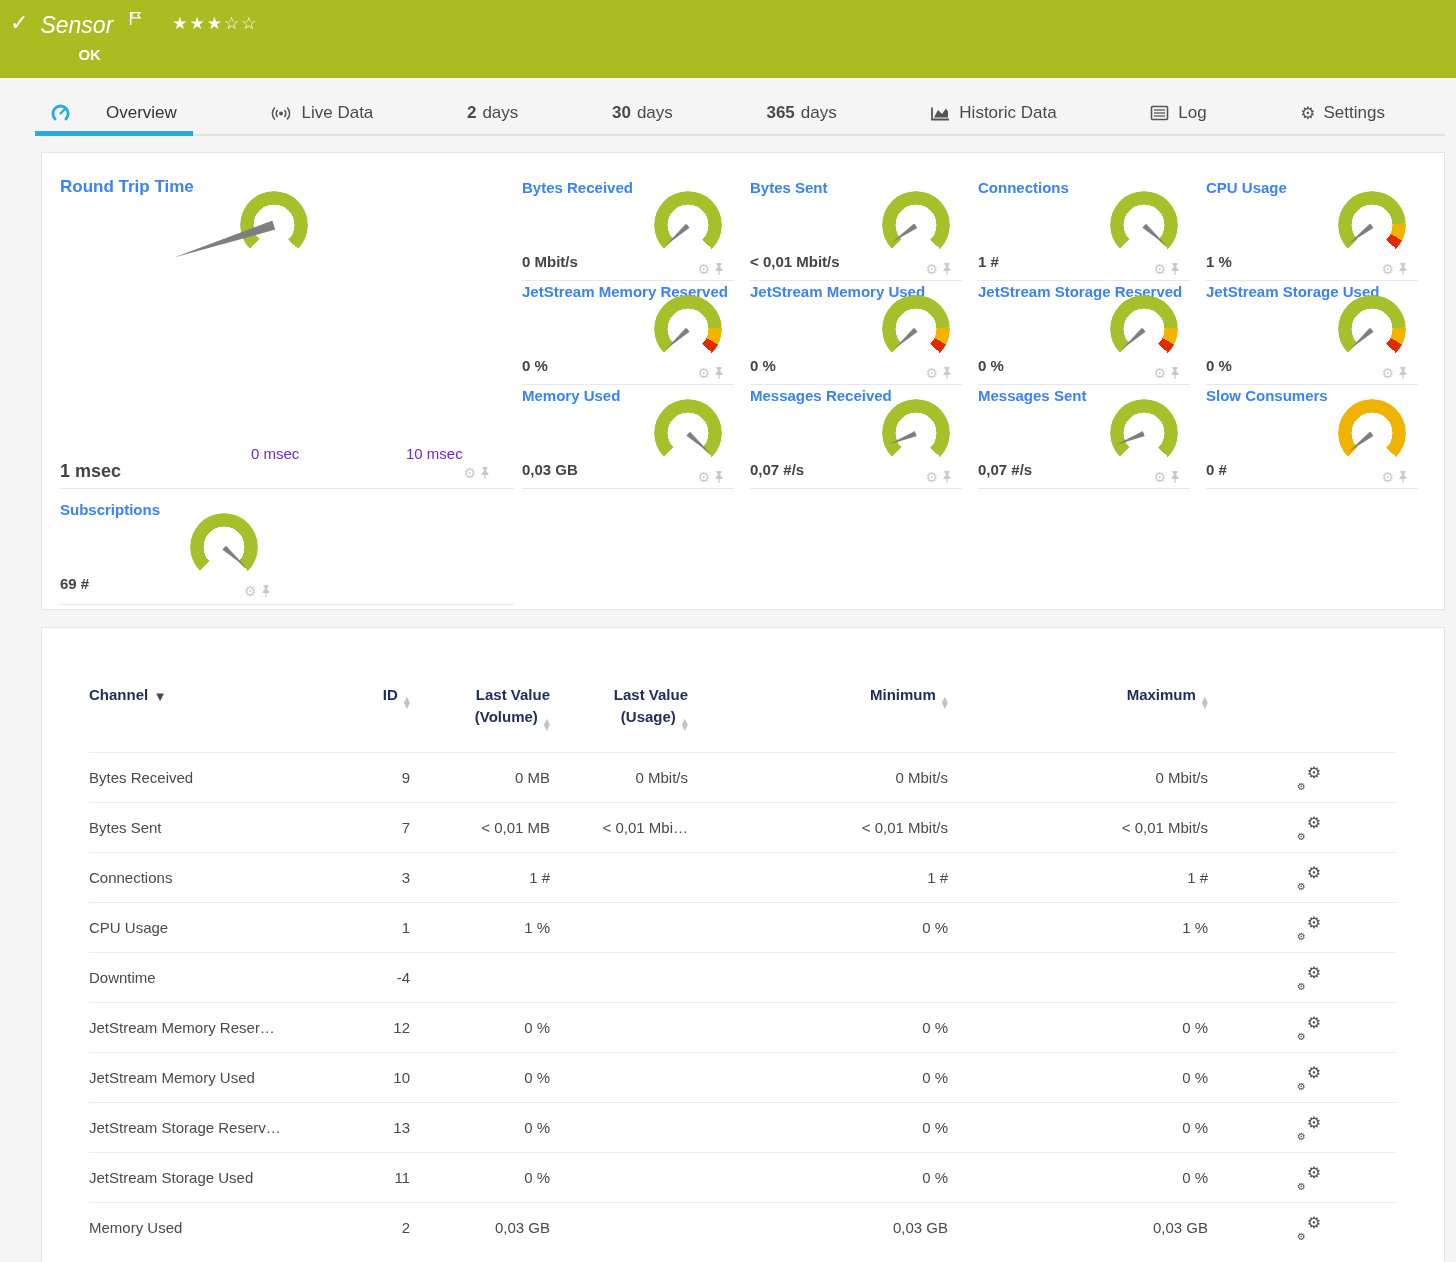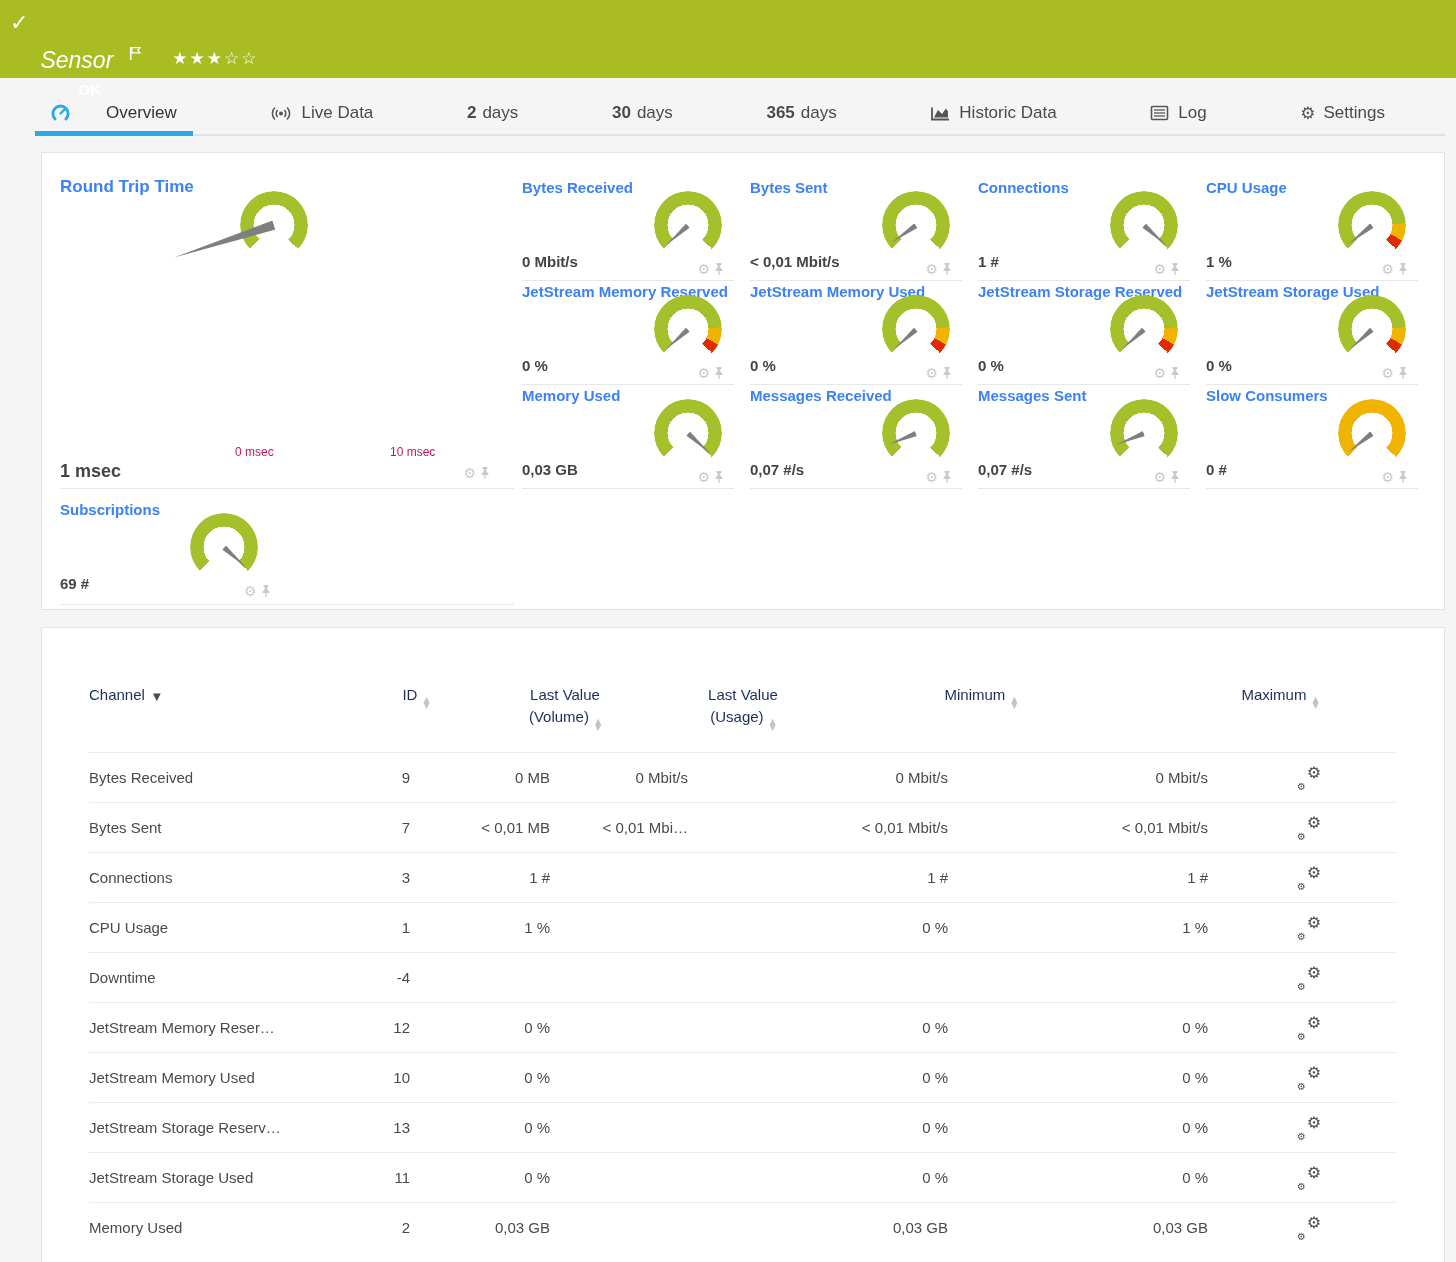--- a/index.html
+++ b/index.html
@@ -17,21 +17,21 @@
     font-family:"Liberation Sans","DejaVu Sans",sans-serif;
     color:#4a4a4a;
   }
 
   
   .banner{
     height:78px;background:var(--banner);color:#fff;
     display:flex;align-items:flex-start;padding:10px 0 0 10px;
   }
   .check{font-family:"DejaVu Sans",sans-serif;font-size:22px;font-weight:bold;line-height:26px;}
-  .banner-main{margin-left:12px;margin-top:35px;}
+  .banner-main{margin-left:12px;}
   .title-row{display:flex;align-items:flex-start;line-height:30px;}
   .obj-type{font-style:italic;font-weight:300;font-size:23px;margin-right:9px;}
   .s-title{font-weight:bold;font-size:23px;}
   .flag{width:13px;height:15px;margin:1px 0 0 7px;}
   .stars{font-family:"DejaVu Sans",sans-serif;font-size:17px;letter-spacing:2px;margin-left:30px;margin-top:-2px;cursor:pointer;}
   .s-status{font-size:15px;font-weight:bold;margin:6px 0 0 38px;}
 
   
   .tabs{
     margin:14px 11px 0 41px;height:44px;
@@ -73,44 +73,44 @@
     mask:radial-gradient(closest-side,transparent 60%,#000 60.5%);}
   .arc-green{background:conic-gradient(from 225deg,var(--gauge-green) 0 270deg,transparent 270deg 360deg);}
   .arc-warn{background:conic-gradient(from 225deg,var(--gauge-green) 0 222deg,var(--warn-yellow) 222deg 252deg,var(--warn-red) 252deg 270deg,transparent 270deg 360deg);}
   .arc-gold{background:conic-gradient(from 225deg,var(--warn-yellow) 0 270deg,transparent 270deg 360deg);}
   .needle{
     position:absolute;right:50%;top:50%;height:7px;width:30px;margin-top:-3.5px;
     background:#7f7f7f;clip-path:polygon(0 50%,100% 10%,100% 90%);
     transform-origin:100% 50%;border-radius:2px;
   }
   .rtt-gauge .needle{width:105px;height:12px;margin-top:-6px;}
-  .scale-label{position:absolute;font-size:12px;color:#be185d;top:268px;}
+  .scale-label{position:absolute;font-size:15px;color:#6d28d9;top:268px;margin-left:16px;}
   .scale-min{left:175px;}
   .scale-max{left:330px;}
   .tile-value{position:absolute;left:0;bottom:10px;font-size:15px;font-weight:bold;color:#444;}
   .big-tile .tile-value{font-size:18px;bottom:6px;}
   .tile-icons{position:absolute;right:10px;bottom:4px;display:flex;align-items:center;gap:4px;color:#c9c9c9;}
   .mini-gear{font-family:"DejaVu Sans",sans-serif;font-size:14px;line-height:14px;cursor:pointer;}
   .mini-pin{width:10px;height:14px;fill:#c9c9c9;cursor:pointer;}
   .big-tile .tile-icons{right:24px;bottom:8px;}
 
   
   .tile{position:relative;margin-right:16px;border-bottom:1px solid #e8e8e8;padding-top:2px;cursor:pointer;}
   .gauge-box{position:absolute;width:68px;height:68px;right:12px;top:14px;}
   .subs-tile{grid-column:1;grid-row:4;position:relative;margin-right:8px;border-bottom:1px solid #e8e8e8;padding-top:12px;cursor:pointer;}
   .subs-tile .gauge-box{left:130px;top:24px;right:auto;}
   .subs-tile .tile-value{bottom:12px;}
   .subs-tile .tile-icons{left:184px;right:auto;bottom:6px;}
 
   
   .table-card{margin-top:17px;height:636px;overflow:hidden;padding:56px 48px 0 47px;}
   .thead,.trow{display:grid;grid-template-columns:255px 80px 140px 138px 260px 260px 1fr;align-items:center;}
-  .thead{height:68px;align-items:start;color:var(--header-navy);font-weight:normal;font-size:15px;gap:39px;}
+  .thead{height:68px;align-items:start;color:var(--header-navy);font-weight:bold;font-size:15px;}
   .th{line-height:22px;}
-  .t-right{text-align:center;}
+  .t-right{text-align:right;}
   .sort{display:inline-flex;flex-direction:column;margin-left:6px;vertical-align:-2px;color:#c4c4c4;font-size:8px;line-height:5.5px;font-family:"DejaVu Sans",sans-serif;cursor:pointer;}
   .caret{font-family:"DejaVu Sans",sans-serif;font-size:10px;color:#4a4a4a;margin-left:8px;}
   .trow{height:50px;border-top:1px solid #ececec;font-size:15px;color:#4a4a4a;cursor:pointer;}
   .td{padding-right:14px;white-space:nowrap;overflow:hidden;}
   .c-id,.c-vol,.c-spd,.c-min,.c-max{text-align:right;}
   .c-gear{display:flex;justify-content:center;padding-right:0;}
   .gears{position:relative;display:inline-block;width:24px;height:24px;color:#4f4f4f;font-family:"DejaVu Sans",sans-serif;}
   .gears .g1{position:absolute;right:0;top:-3px;font-size:16px;}
   .gears .g2{position:absolute;left:0;bottom:-2px;font-size:10px;}
   .hdr-pad{padding-right:14px;}

